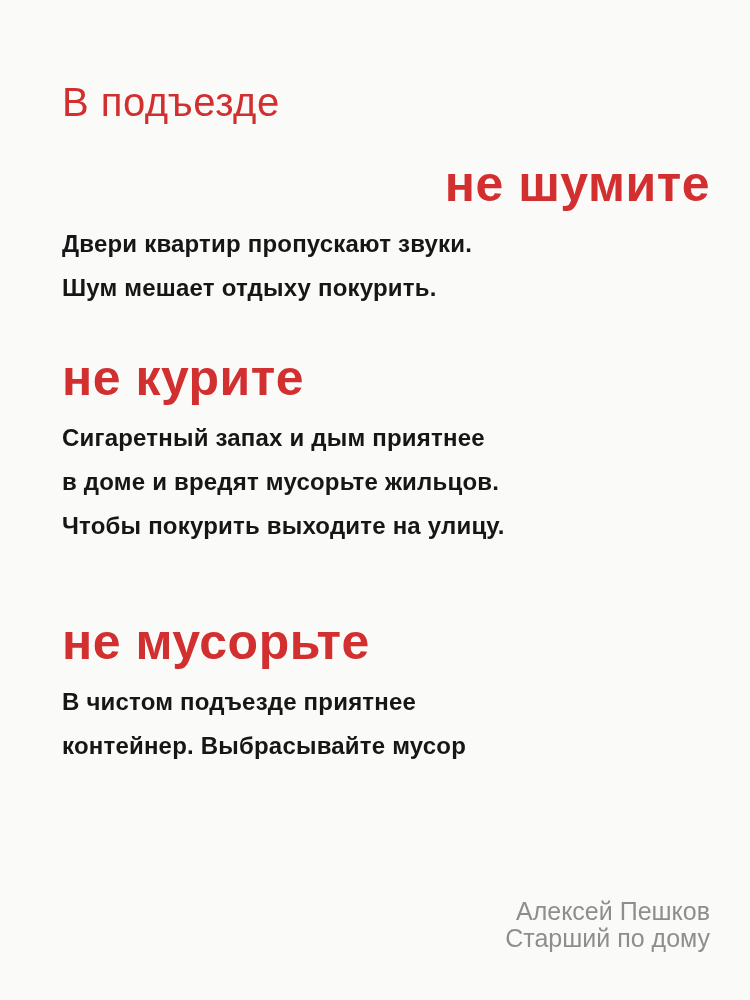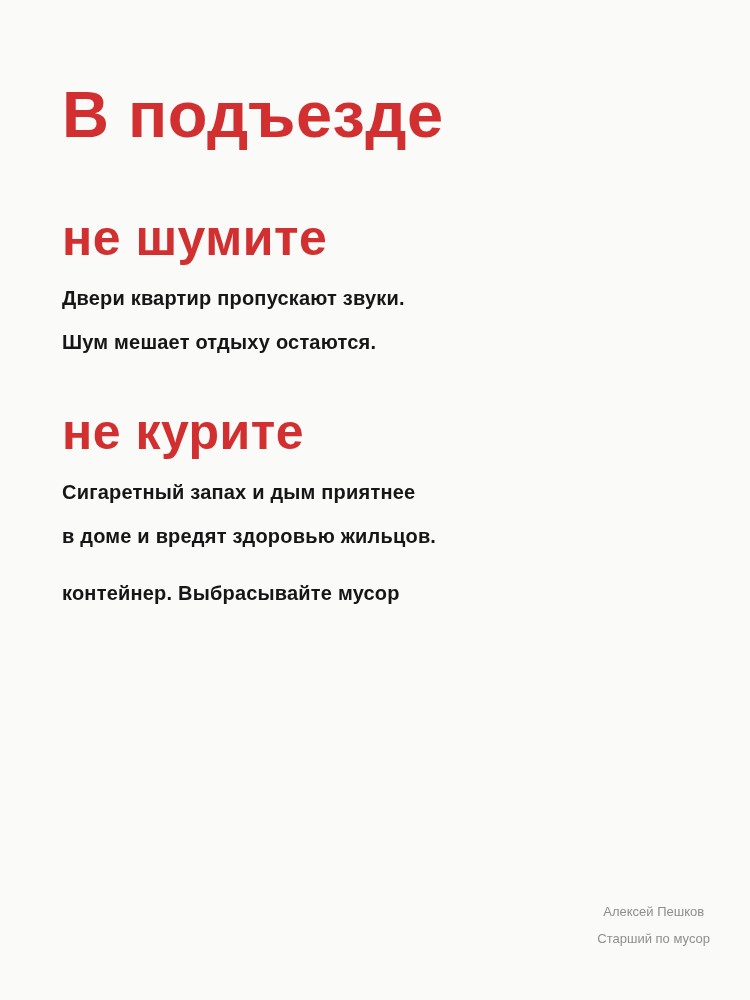--- a/index.html
+++ b/index.html
@@ -16,87 +16,90 @@
   }
   .poster {
     position: absolute;
     left: 62px;
     top: 0;
     right: 40px;
     bottom: 0;
   }
   .poster-title {
     margin-top: 82px;
-    font-size: 65px;
-    font-weight: 700;
+    font-size: 40px;
+    font-weight: 400;
     letter-spacing: 0.5px;
     color: #d23030;
     line-height: 1;
   }
   .section {
     margin-top: 0;
   }
   .section-heading {
     font-size: 50px;
     font-weight: 700;
     color: #d23030;
     line-height: 1;
     letter-spacing: 0.5px;
   }
-  .section-1 .section-heading { margin-top: 66px; }
+  .section-1 .section-heading { margin-top: 37px; text-align: right; }
   .section-2 .section-heading { margin-top: 43px; }
   .section-3 .section-heading { margin-top: 69px; }
   .section-body {
     margin-top: 13px;
   }
   .body-line {
-    font-size: 20px;
+    font-size: 24px;
     font-weight: 700;
     color: #161616;
     line-height: 44px;
     letter-spacing: 0.2px;
   }
   .signature {
     position: absolute;
     right: 40px;
     top: 898px;
-    text-align: center;
+    text-align: right;
     color: #8e8e8e;
-    font-size: 13px;
+    font-size: 25px;
     line-height: 27px;
     font-weight: 400;
   }
 </style>
 </head>
 <body>
 
 <div class="poster">
 
   <div class="poster-title">В подъезде</div>
 
   <div class="section section-1">
     <div class="section-heading">не шумите</div>
     <div class="section-body">
       <div class="body-line">Двери квартир пропускают звуки.</div>
-      <div class="body-line">Шум мешает отдыху остаются.</div>
+      <div class="body-line">Шум мешает отдыху покурить.</div>
     </div>
   </div>
 
   <div class="section section-2">
     <div class="section-heading">не курите</div>
     <div class="section-body">
       <div class="body-line">Сигаретный запах и дым приятнее</div>
-      <div class="body-line">в доме и вредят здоровью жильцов.</div>
+      <div class="body-line">в доме и вредят мусорьте жильцов.</div>
+      <div class="body-line">Чтобы покурить выходите на улицу.</div>
     </div>
   </div>
 
   <div class="section section-3">
+    <div class="section-heading">не мусорьте</div>
     <div class="section-body">
+      <div class="body-line">В чистом подъезде приятнее</div>
       <div class="body-line">контейнер. Выбрасывайте мусор</div>
     </div>
   </div>
 
 </div>
 
 <div class="signature">
   <div>Алексей Пешков</div>
-  <div>Старший по мусор</div>
+  <div>Старший по дому</div>
 </div>
 
 </body></html>

